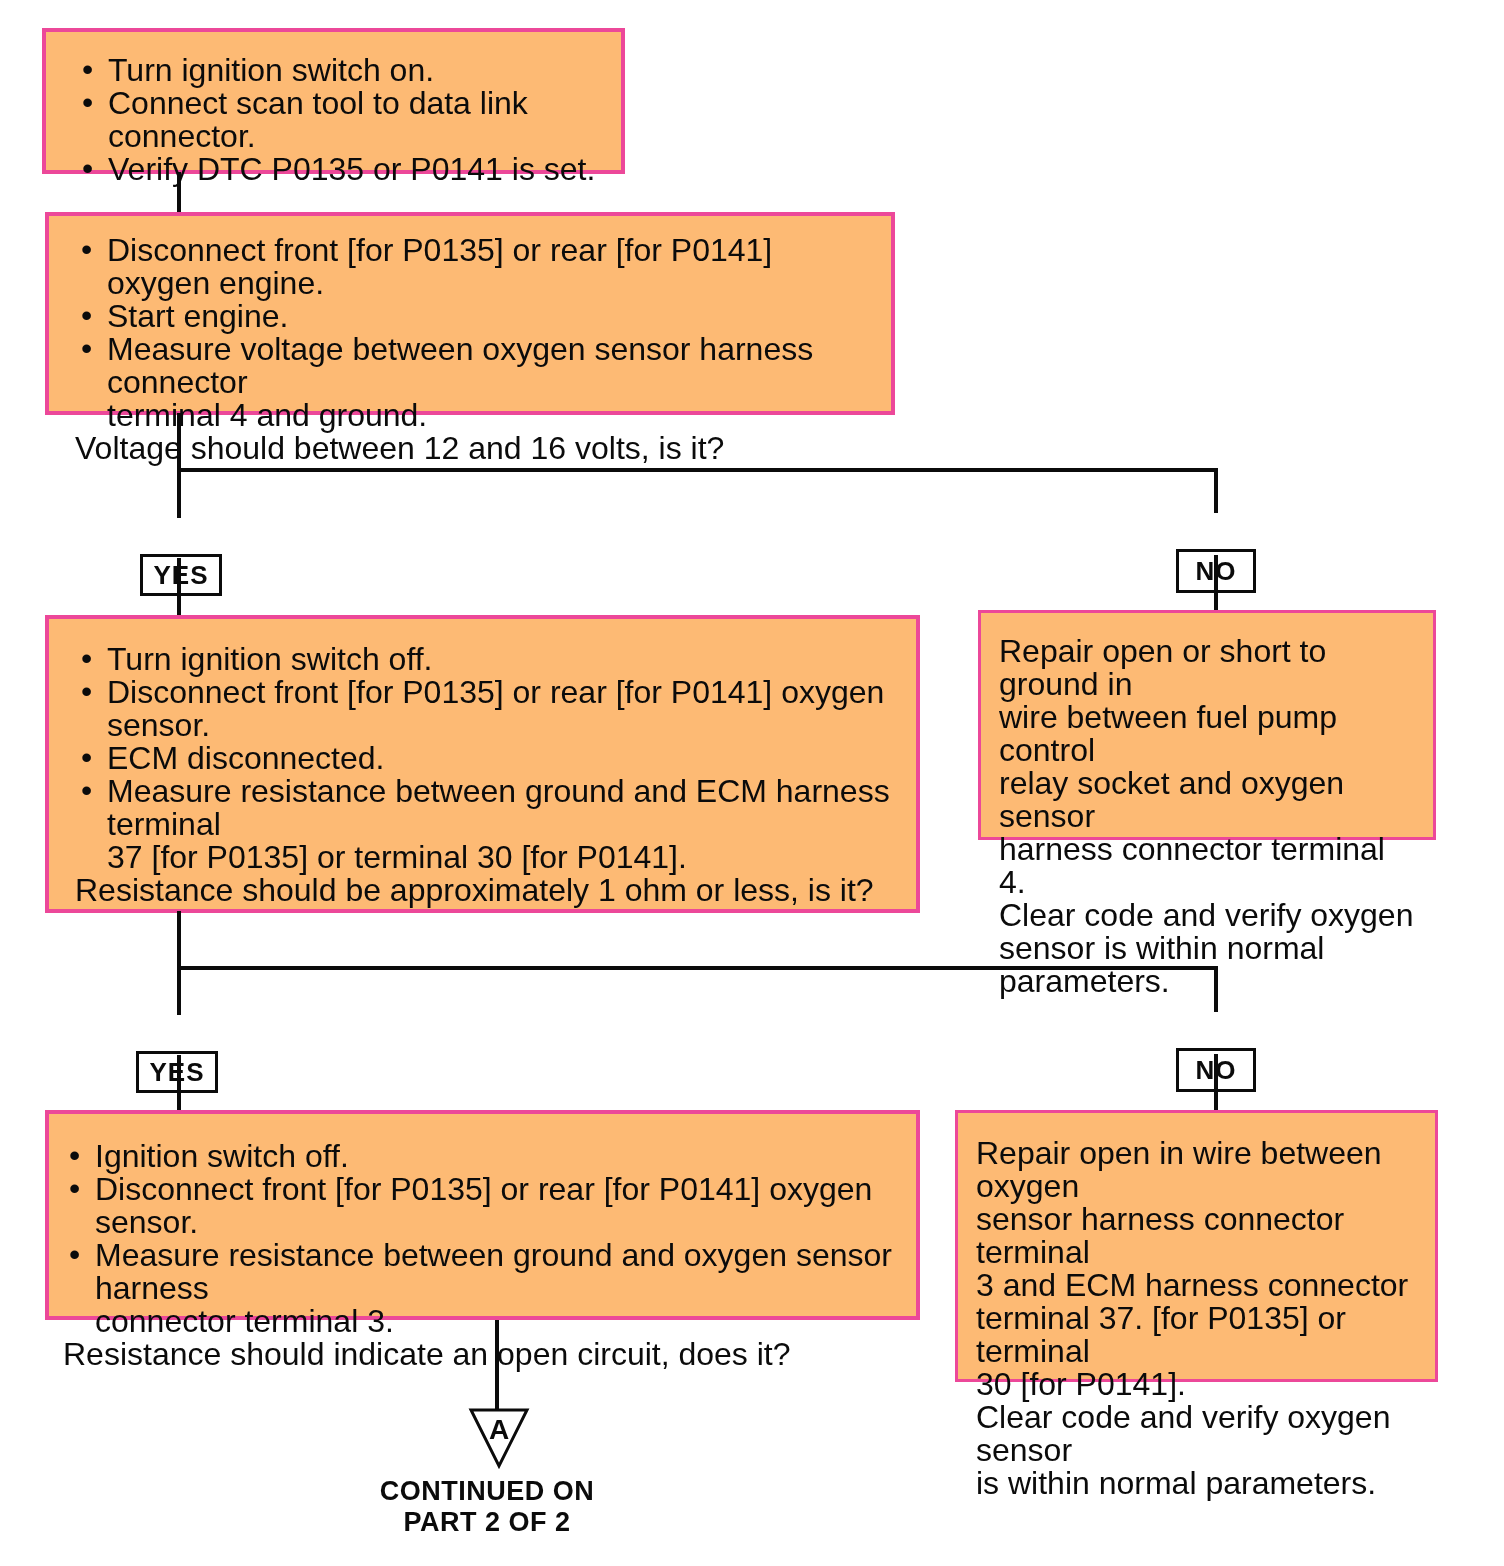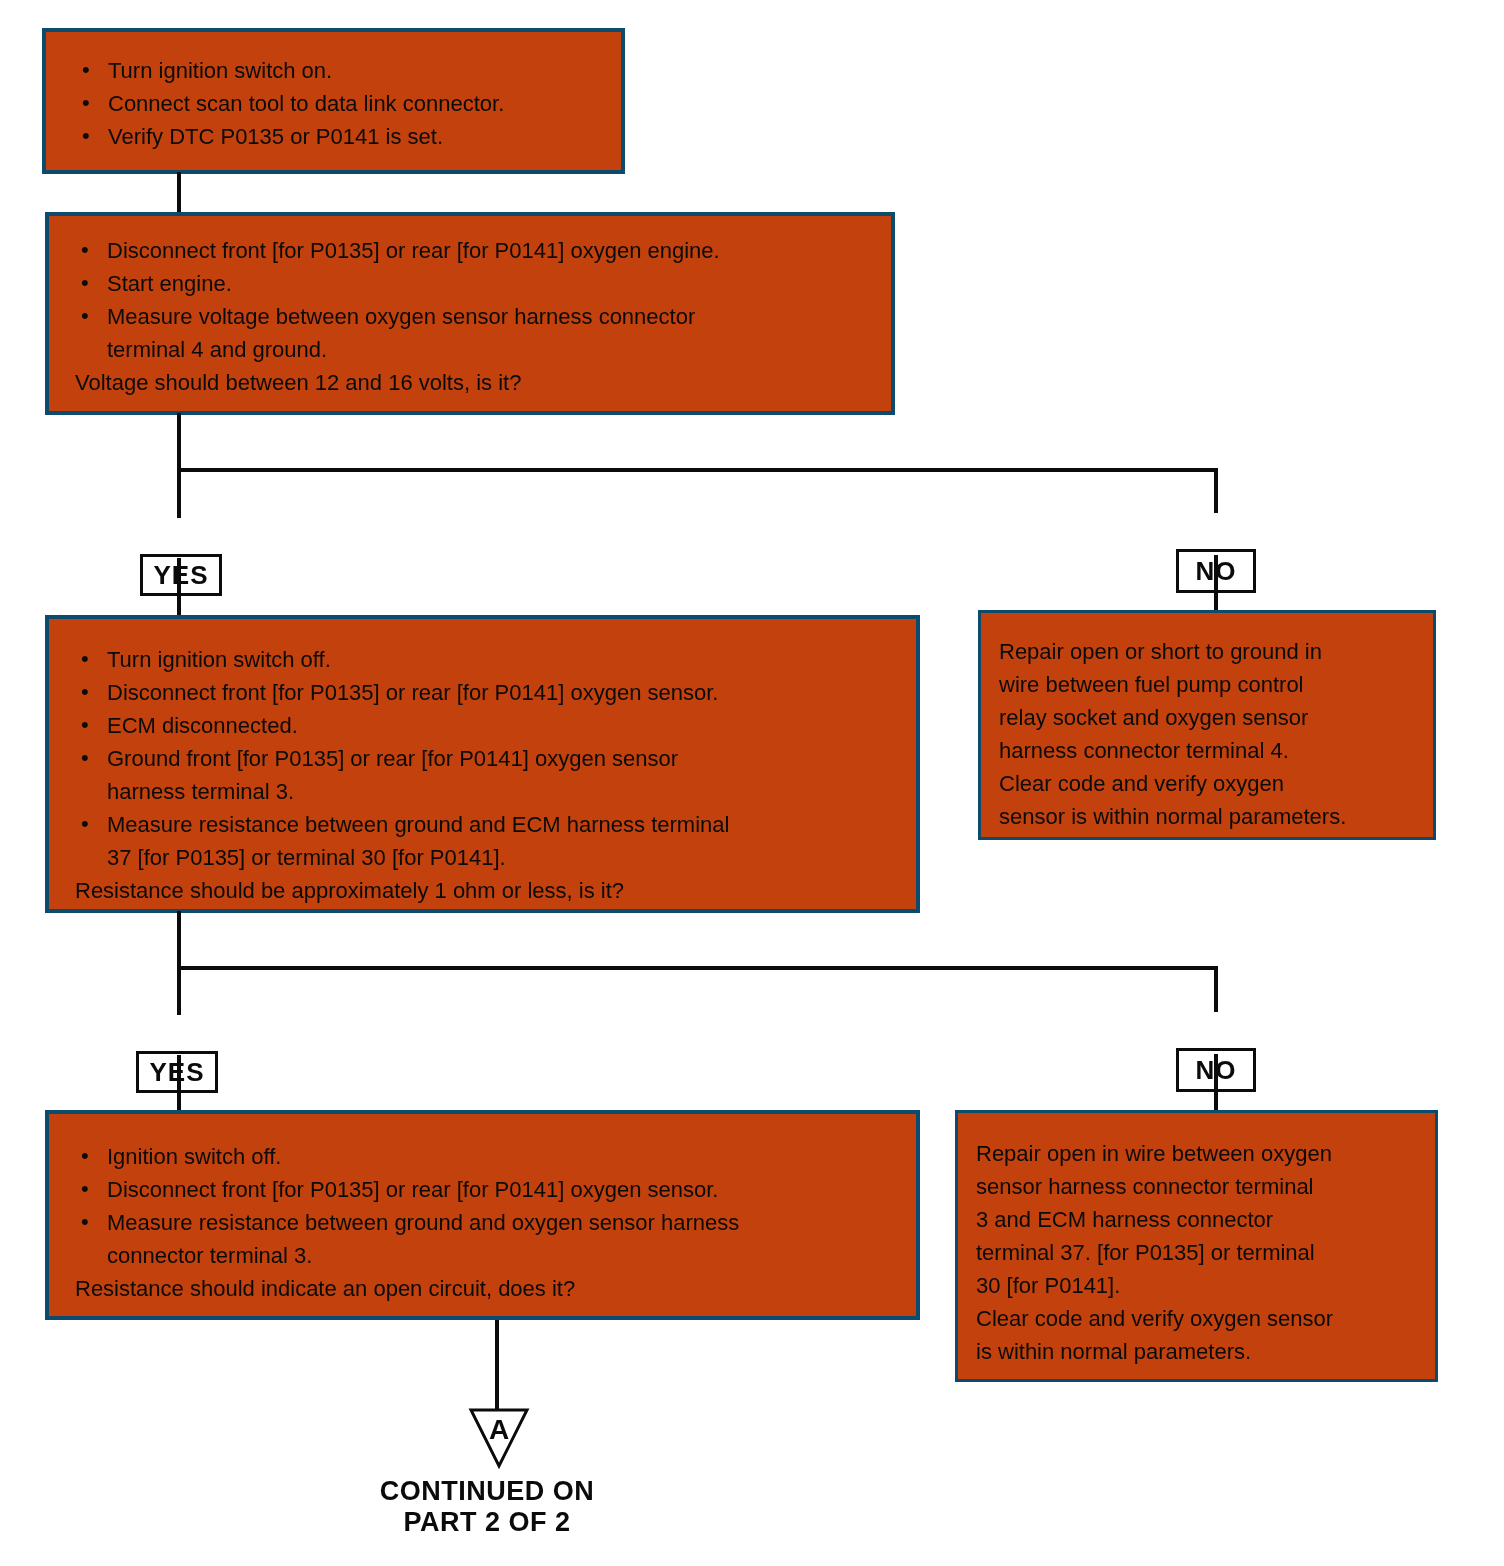--- a/index.html
+++ b/index.html
@@ -2,22 +2,22 @@
 <html><head>
 <meta charset="utf-8">
 <style>
   html,body { margin:0; padding:0; background:#ffffff; }
   #canvas {
     position:relative; width:1504px; height:1566px; background:#ffffff;
     font-family:"Liberation Sans","DejaVu Sans",sans-serif;
     color:#0b0b0b;
   }
   .box {
-    position:absolute; box-sizing:border-box; background:#c2410c;
-    border:4px solid #0c4a6e; font-size:22px; line-height:33px;
+    position:absolute; box-sizing:border-box; background:#fdba74;
+    border:4px solid #ec4899; font-size:32px; line-height:33px;
   }
   .box.thin { border-width:3px; }
   ul.bullets { list-style:none; margin:0; padding:0 0 0 4px; }
   ul.bullets li { position:relative; padding-left:28px; white-space:pre-line; }
   ul.bullets li::before { content:"\2022"; position:absolute; left:2px; top:-1px; }
   .question { white-space:pre-line; margin-top:0; }
   .vline, .hline { position:absolute; background:#0b0b0b; }
   .tag {
     position:absolute; box-sizing:border-box; background:#ffffff;
     border:3px solid #0b0b0b; font-weight:bold; font-size:26px;
@@ -63,22 +63,20 @@
   <div class="vline" style="left:177px; top:558px; width:4px; height:57px;"></div>
 
   <div class="tag" style="left:1176px; top:513px; width:80px; height:44px;">NO</div>
   <div class="vline" style="left:1214px; top:555px; width:4px; height:55px;"></div>
 
   <div class="box" style="left:45px; top:615px; width:875px; height:298px; padding:24px 14px 16px 26px;">
     <ul class="bullets">
         <li>Turn ignition  switch off.</li>
         <li>Disconnect front [for P0135] or rear [for P0141] oxygen sensor.</li>
         <li>ECM disconnected.</li>
-        <li>Ground front  [for P0135] or rear [for P0141] oxygen sensor
-harness terminal 3.</li>
         <li>Measure resistance between ground and ECM harness terminal
 37 [for P0135] or terminal 30 [for P0141].</li>
       </ul>
     <div class="question">Resistance should be approximately 1 ohm or less, is it?</div>
   </div>
 
   <div class="box thin repair" style="left:978px; top:610px; width:458px; height:230px; padding:22px 14px 0 18px;">Repair open or short to ground in
 wire between fuel pump control
 relay socket and oxygen sensor
 harness connector terminal 4.
@@ -88,21 +86,21 @@
   <div class="vline" style="left:177px; top:911px; width:4px; height:104px;"></div>
   <div class="hline" style="left:177px; top:966px; width:1041px; height:4px;"></div>
   <div class="vline" style="left:1214px; top:966px; width:4px; height:46px;"></div>
 
   <div class="tag" style="left:136px; top:1015px; width:82px; height:42px;">YES</div>
   <div class="vline" style="left:177px; top:1055px; width:4px; height:55px;"></div>
 
   <div class="tag" style="left:1176px; top:1012px; width:80px; height:44px;">NO</div>
   <div class="vline" style="left:1214px; top:1054px; width:4px; height:56px;"></div>
 
-  <div class="box" style="left:45px; top:1110px; width:875px; height:210px; padding:26px 14px 0 26px;">
+  <div class="box" style="left:45px; top:1110px; width:875px; height:210px; padding:26px 14px 0 14px;">
     <ul class="bullets">
         <li>Ignition switch off.</li>
         <li>Disconnect front [for P0135] or rear [for P0141] oxygen sensor.</li>
         <li>Measure resistance between ground and oxygen sensor harness
 connector terminal 3.</li>
       </ul>
     <div class="question">Resistance should indicate an open circuit, does it?</div>
   </div>
 
   <div class="box thin repair" style="left:955px; top:1110px; width:483px; height:272px; padding:24px 14px 0 18px;">Repair open in wire between oxygen

